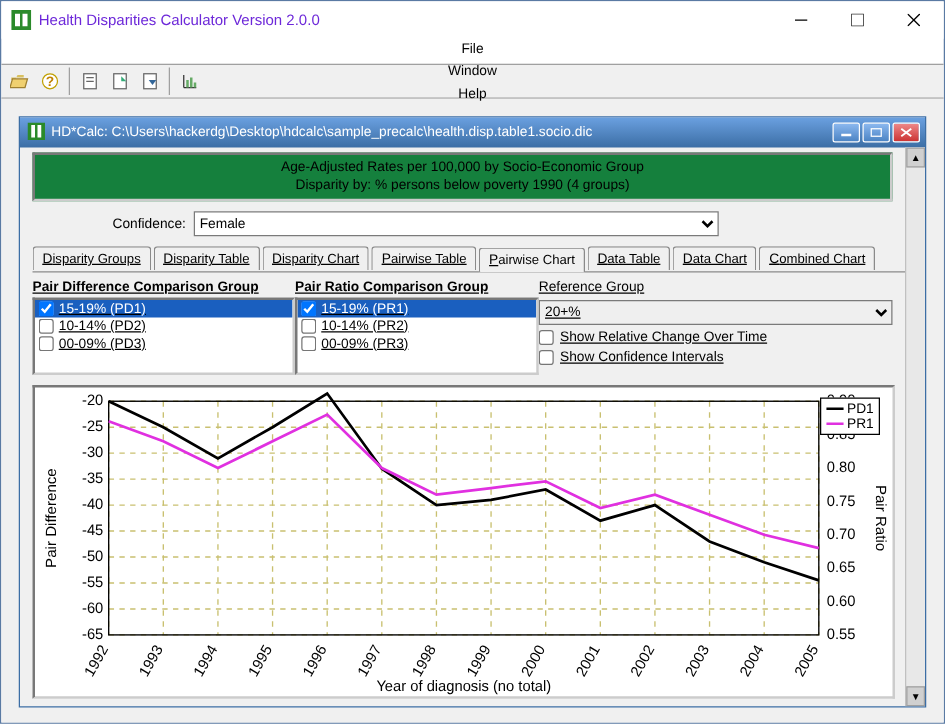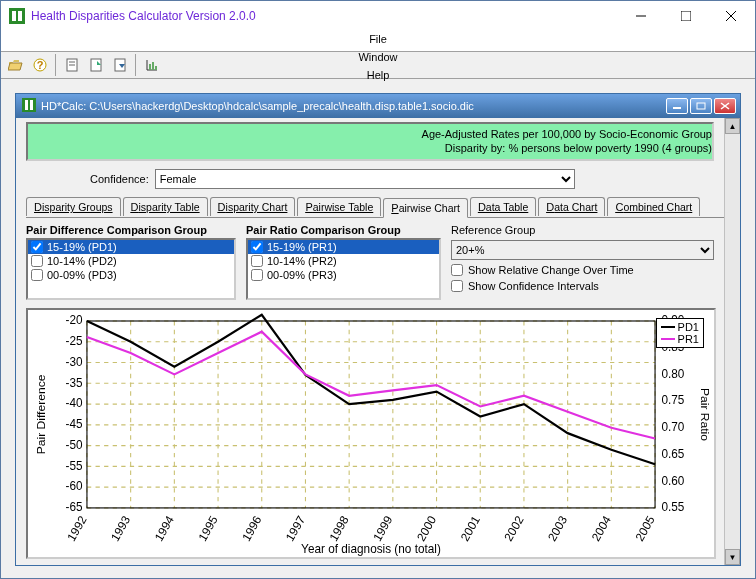--- a/index.html
+++ b/index.html
@@ -16,28 +16,28 @@
 .workspace{background:#f0f0f0;padding:14px;height:calc(579px - 30px - 20px - 28px);}
 .mdichild{border:1px solid #3c6ea5;height:100%;background:#f0f0f0;display:flex;flex-direction:column;}
 .mdititle{height:24px;background:linear-gradient(#6aa0e0,#3c6ea5);display:flex;align-items:center;padding:0 4px 0 6px;color:#fff;}
 .mdititle .title{flex:1;font-size:11px;white-space:nowrap;overflow:hidden;}
 .mdibtns{display:flex;gap:2px;}
 .mdibtn{width:22px;height:16px;display:flex;align-items:center;justify-content:center;border-radius:2px;border:1px solid #fff;font-size:9px;}
 .mdibtn.min{background:linear-gradient(#8bb8ef,#4c84c4);color:#fff;}
 .mdibtn.max{background:linear-gradient(#8bb8ef,#4c84c4);color:#fff;}
 .mdibtn.close{background:linear-gradient(#e88,#c33);color:#fff;}
 .mdibody{flex:1;padding:4px 10px 6px;display:flex;flex-direction:column;overflow:hidden;}
-.headerbox{border:2px inset #ccc;background:#86efac;text-align:right;padding:3px 0;line-height:1.3;}
+.headerbox{border:2px inset #ccc;background:#15803d;text-align:center;padding:3px 0;line-height:1.3;}
 .selrow{display:flex;align-items:center;margin:8px 0 8px 64px;}
 .selrow label{margin-right:6px;}
 select.sel{width:420px;height:20px;border:1px solid #7a7a7a;background:#fff;font-size:11px;}
 .tabs{display:flex;border-bottom:1px solid #8a8a8a;align-items:center;}
 .tab{padding:3px 7px;border:1px solid #8a8a8a;border-bottom:none;border-radius:3px 3px 0 0;margin-right:2px;background:#f0f0f0;text-decoration:underline;white-space:nowrap;font-size:10.5px;}
 .tab.active{background:#f0f0f0;position:relative;top:1px;border-bottom:1px solid #f0f0f0;text-decoration:none;}
-.panelrow{display:flex;gap:10px;margin:6px 0 4px;}
+.panelrow{display:flex;margin:6px 0 4px;text-decoration:underline;}
 .groupbox{display:flex;flex-direction:column;}
 .groupbox .gtitle{font-weight:bold;font-size:11px;margin-bottom:2px;}
 .listbox{border:2px inset #ccc;background:#fff;height:62px;overflow:hidden;}
 .listitem{display:flex;align-items:center;padding:1px 3px;gap:4px;}
 .listitem.sel{background:#1a5fbf;color:#fff;}
 .listitem input[type=checkbox]{width:12px;height:12px;margin:0;}
 .refcol{flex:1;display:flex;flex-direction:column;gap:4px;}
 .refcol select{height:20px;border:1px solid #7a7a7a;}
 .chk{display:flex;align-items:center;gap:5px;}
 .chk input{width:12px;height:12px;}

